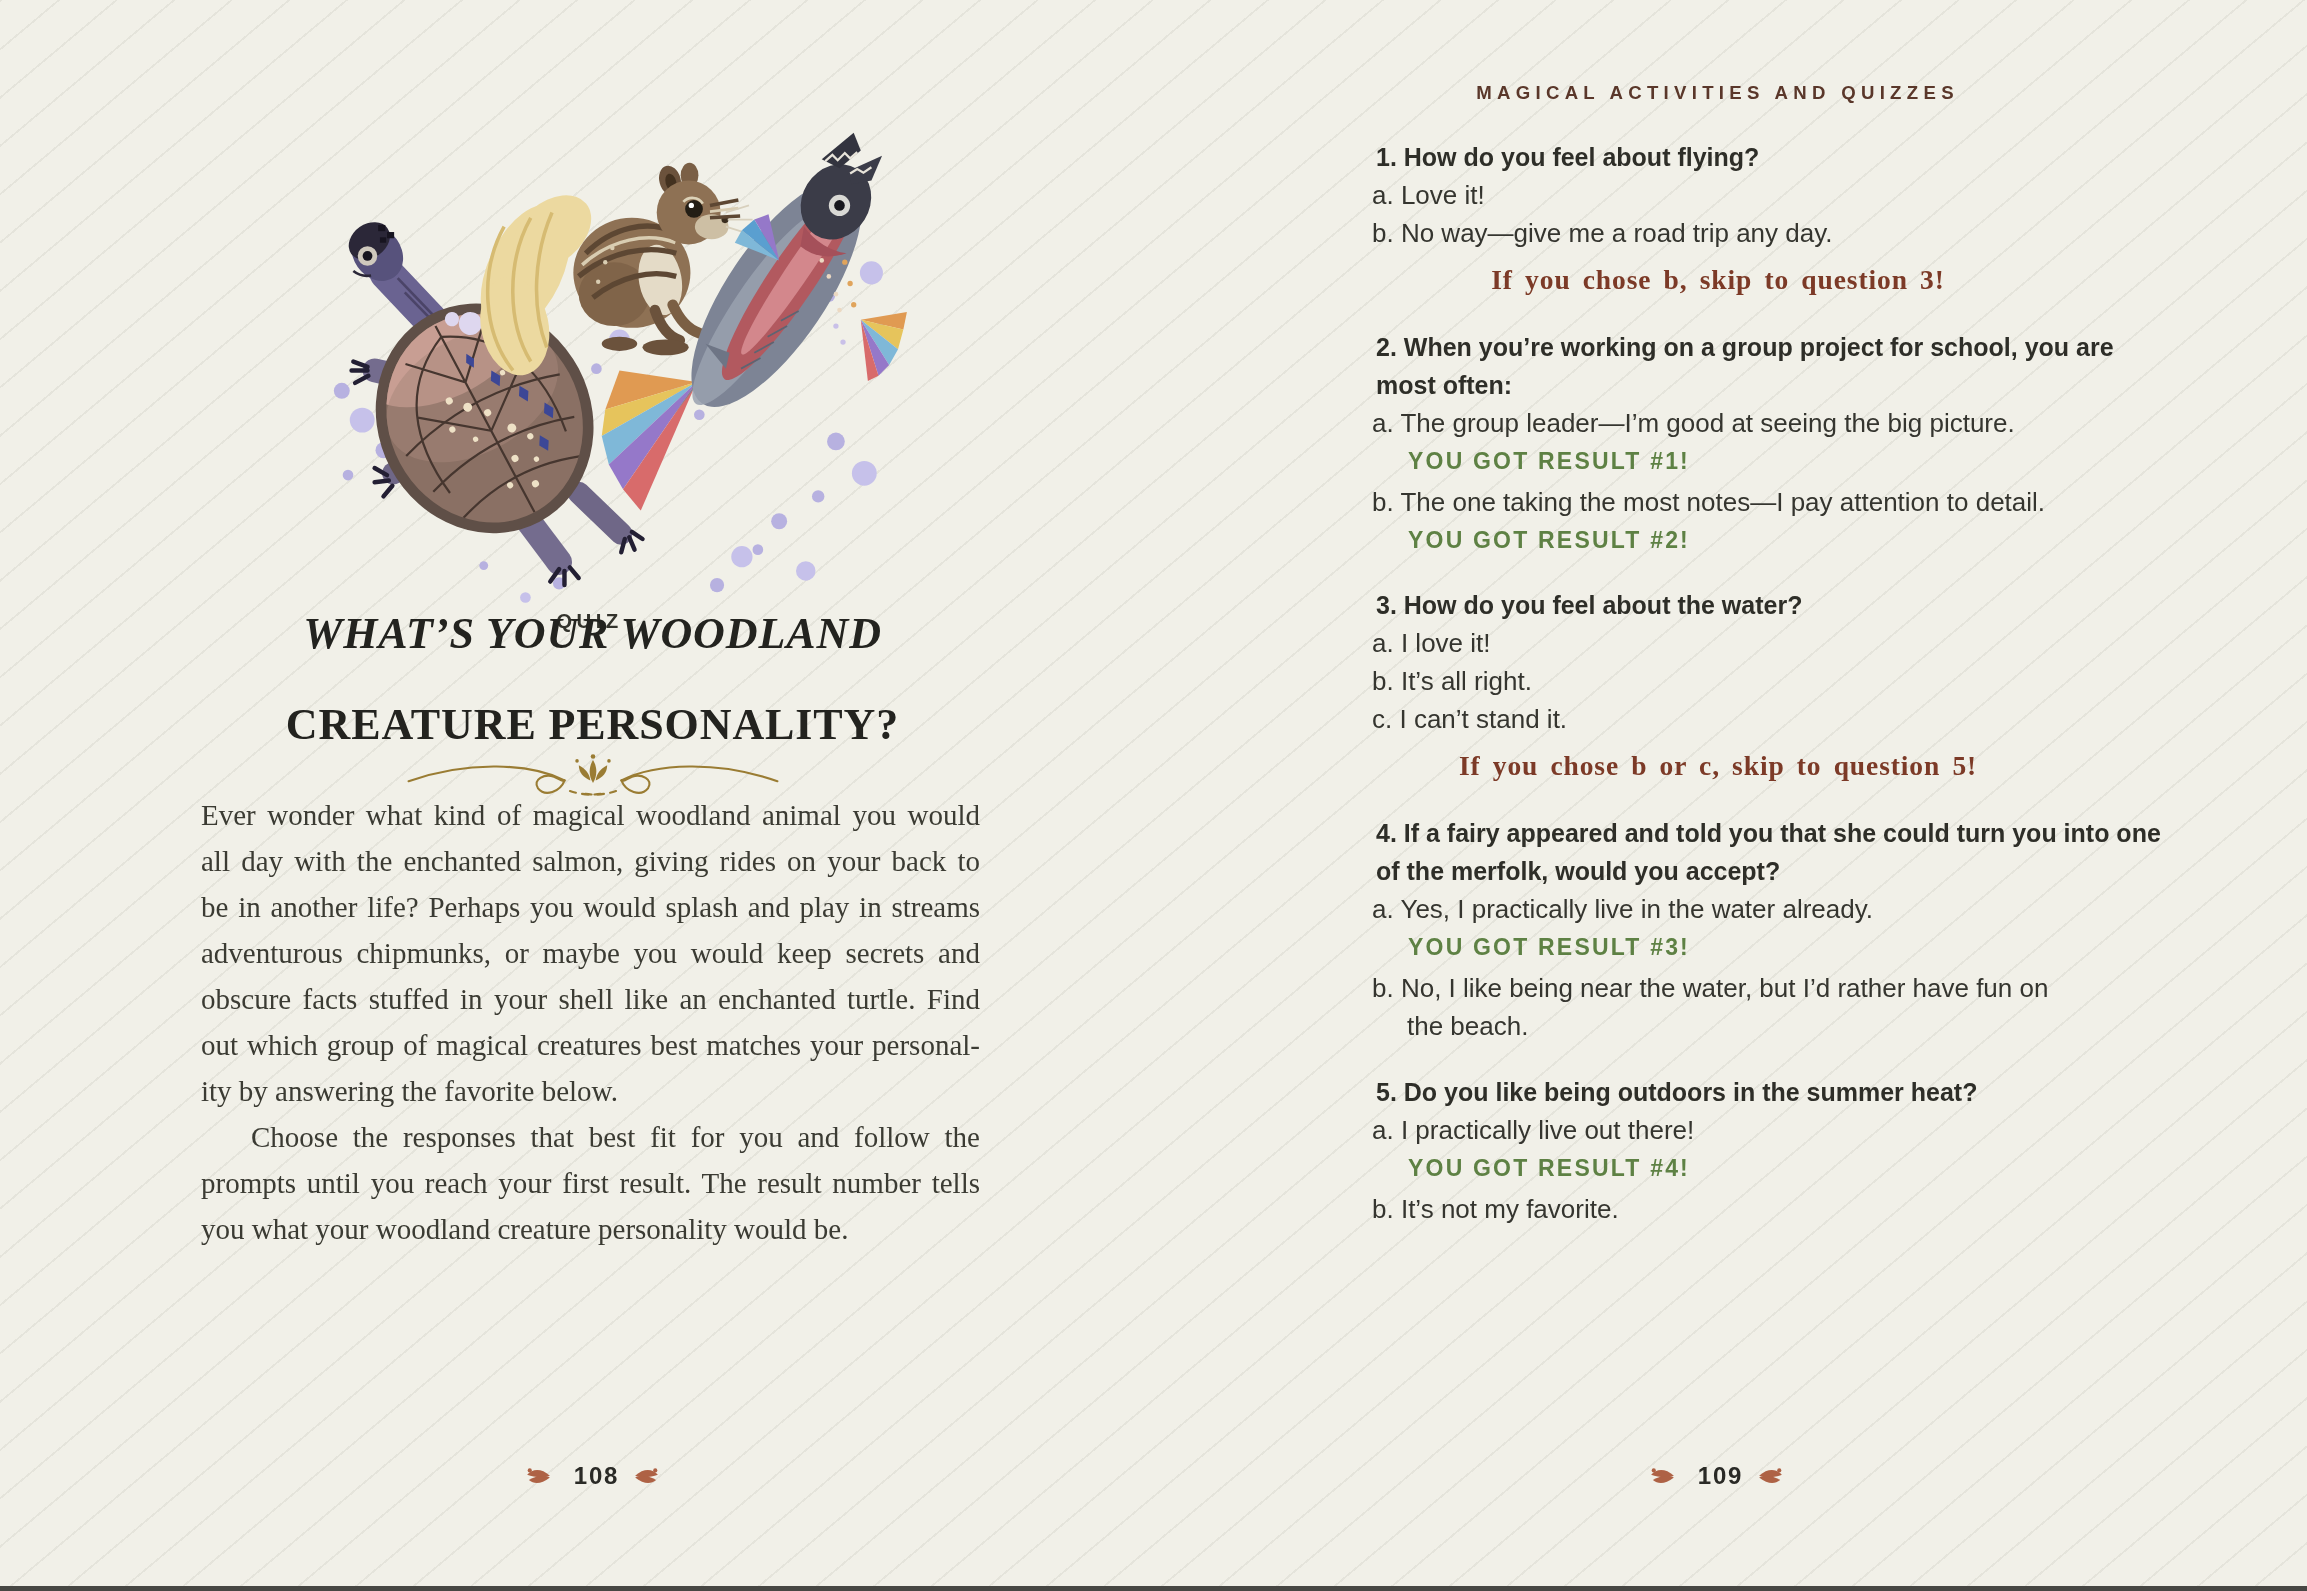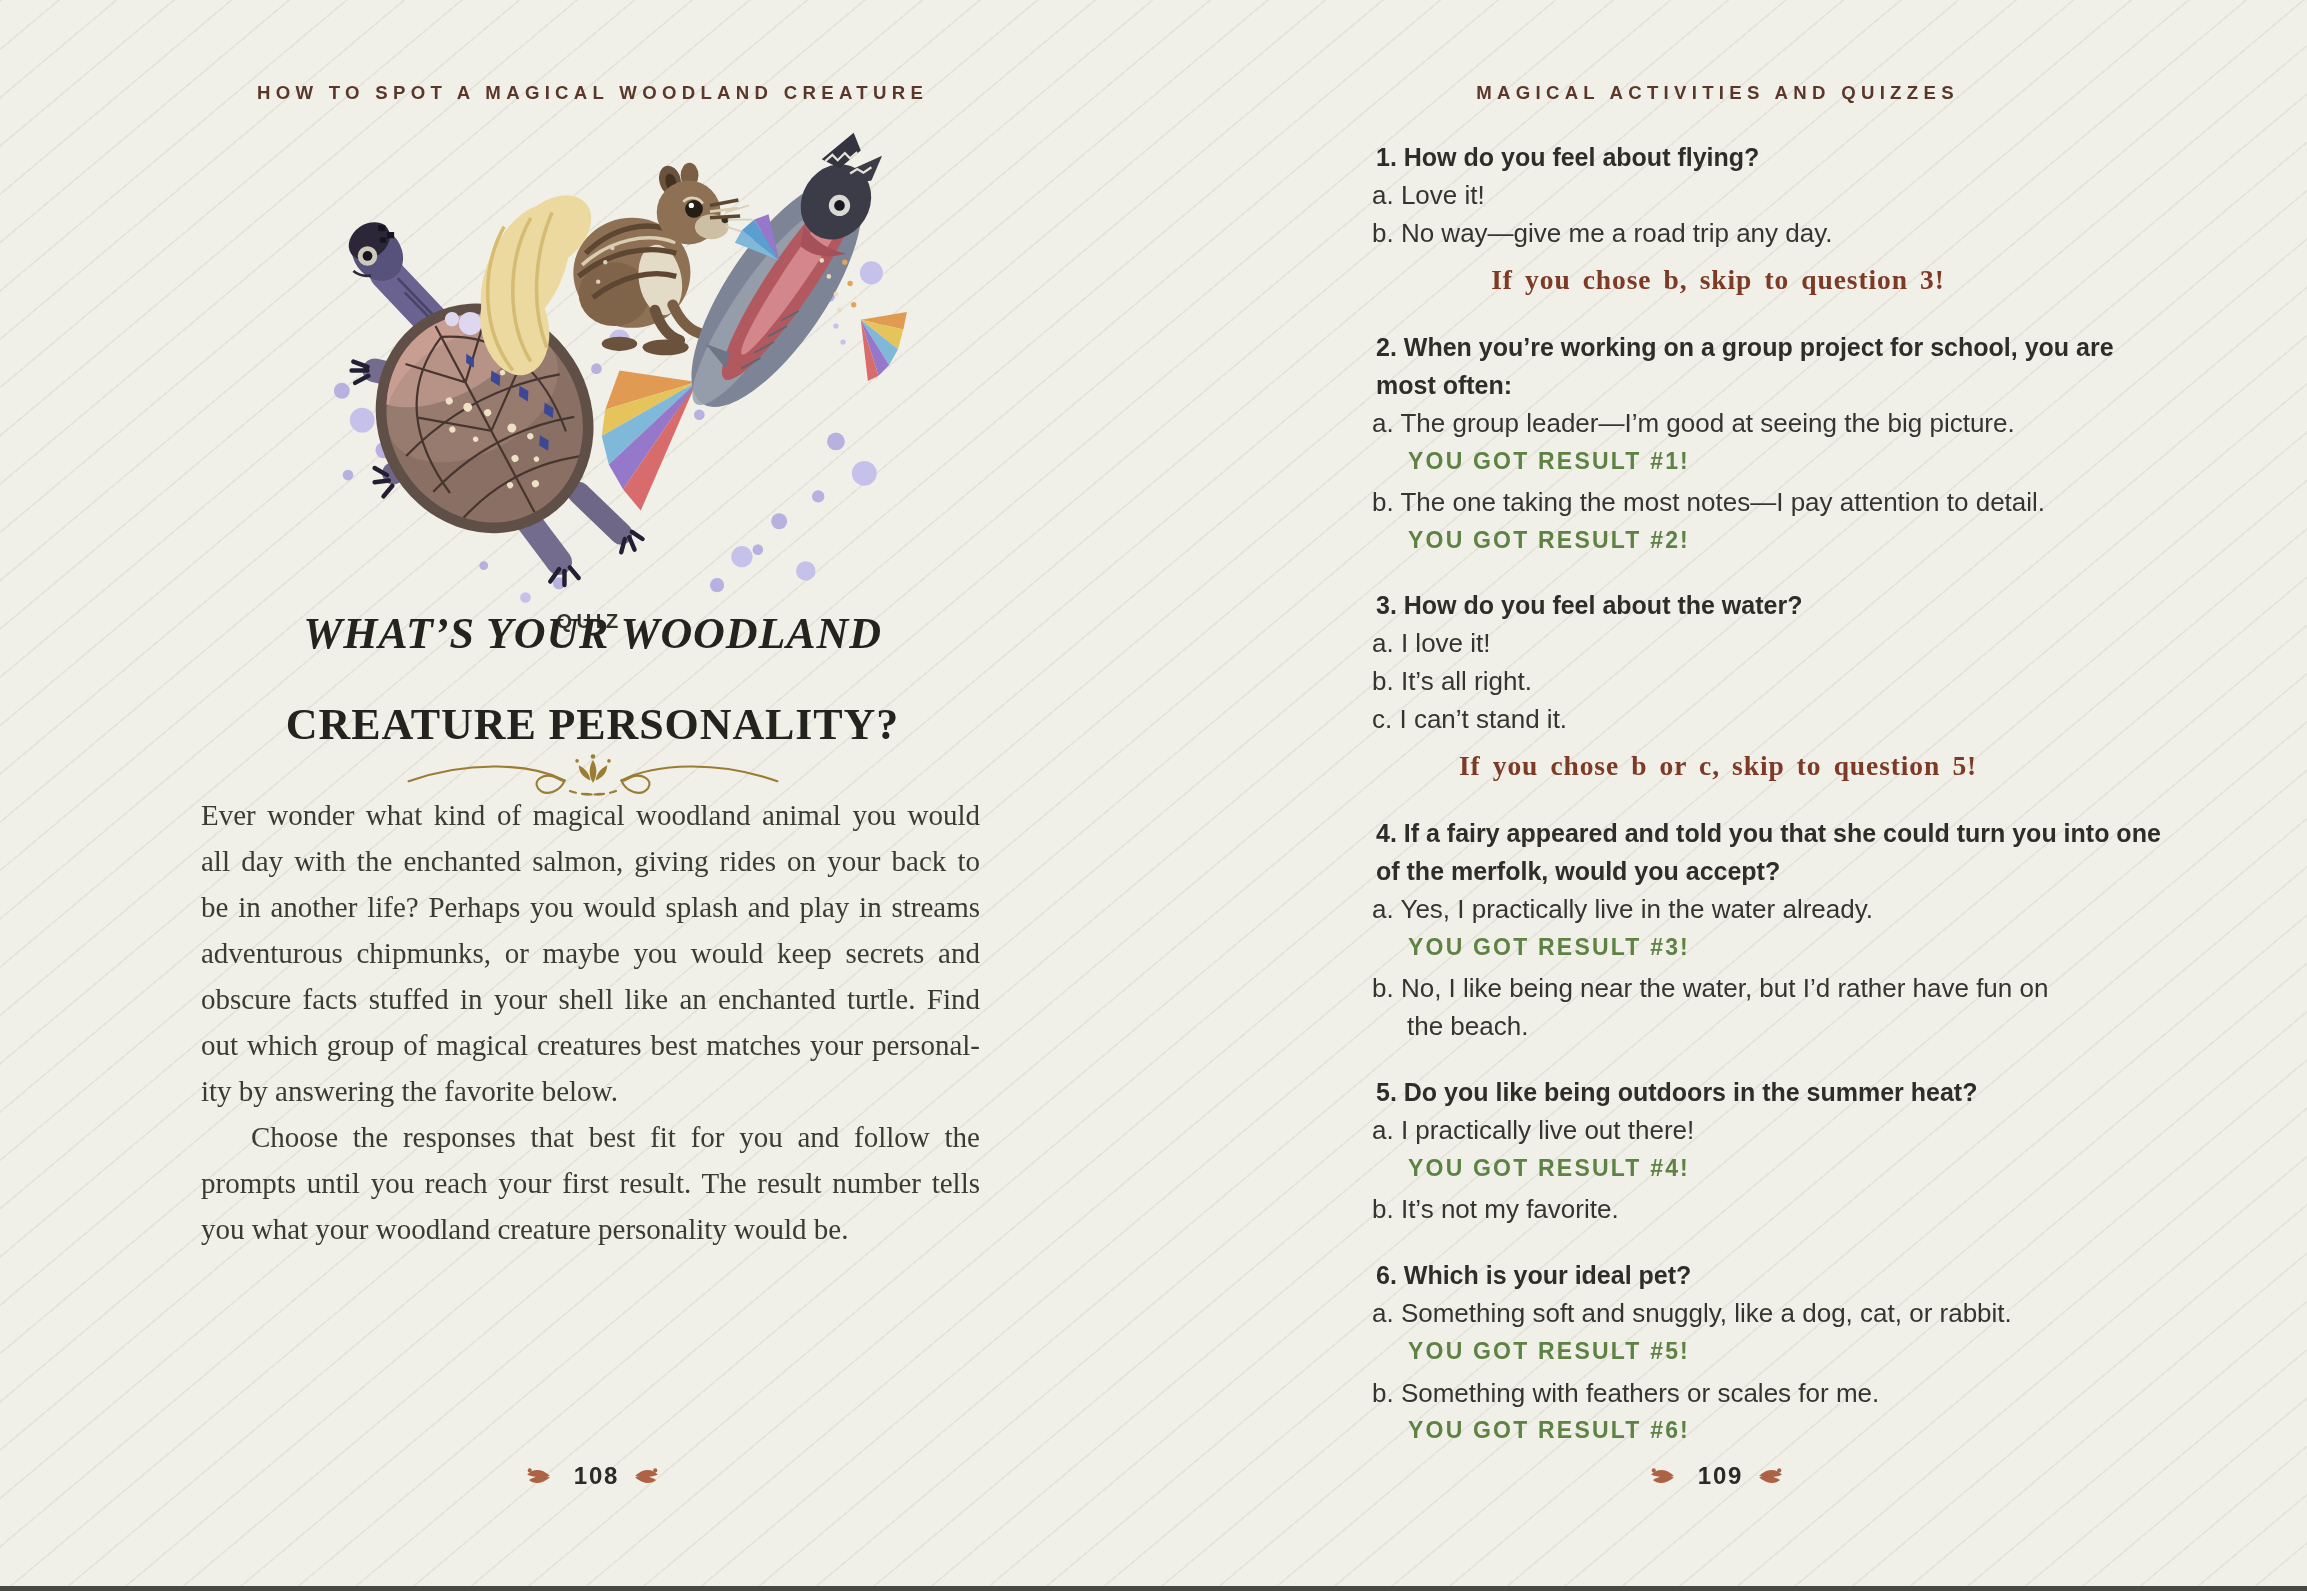--- a/index.html
+++ b/index.html
@@ -64,21 +64,20 @@
     width:887px;top:1462px;display:flex;align-items:center;justify-content:center;gap:14px;
   }
   .folio-num{font:700 24px "Liberation Sans",sans-serif;letter-spacing:1.8px;color:#2a2a26;margin-left:8px;}
   .bottom-bar{left:0;top:1586px;width:2307px;height:6.2px;background:#474743;}
 </style>
 </head>
 <body>
 
 <div class="abs" style="left:0;top:0;width:1154px;height:1592px;">
 
-  <div class="abs run-head" style="left:149px;top:82px;">HOW TO SPOT A MAGICAL WOODLAND CREATURE</div>
 
   <svg class="abs" style="left:293px;top:120px;" width="621" height="484" viewBox="0 0 700 545">
     <g fill="#b7b1e0">
       <circle cx="55" cy="305" r="9"></circle>
         <circle cx="78" cy="338" r="14" fill="#c6c1ea"></circle>
       <circle cx="102" cy="372" r="9"></circle>
         <circle cx="62" cy="400" r="6"></circle>
         <circle cx="118" cy="345" r="5" fill="#c6c1ea"></circle>
       <circle cx="352" cy="212" r="7"></circle>
         <circle cx="368" cy="248" r="12" fill="#c6c1ea"></circle>
@@ -353,27 +352,20 @@
     <div class="ans-cont">the beach.</div>
   </div>
 
   <div class="q-block">
     <div class="q-line">5. Do you like being outdoors in the summer heat?</div>
     <div class="ans-line">a. I practically live out there!</div>
     <div class="result-line">YOU GOT RESULT #4!</div>
     <div class="ans-line">b. It’s not my favorite.</div>
   </div>
 
-  <div class="q-block">
-    <div class="q-line">6. Which is your ideal pet?</div>
-    <div class="ans-line">a. Something soft and snuggly, like a dog, cat, or rabbit.</div>
-    <div class="result-line">YOU GOT RESULT #5!</div>
-    <div class="ans-line">b. Something with feathers or scales for me.</div>
-    <div class="result-line">YOU GOT RESULT #6!</div>
-  </div>
 </div>
 
 <div class="abs folio" style="left:1273px;">
   <svg width="27" height="21" viewBox="0 0 30 24">
     <g fill="#ae6245">
       <path d="M28,11 C18,2 8,3 2,10 C10,13 20,14 28,11 Z"></path>
       <path d="M28,13 C18,21 10,21 4,16 C12,11 21,10 28,13 Z"></path>
       <circle cx="5" cy="5" r="2.4"></circle>
     </g>
   </svg>

